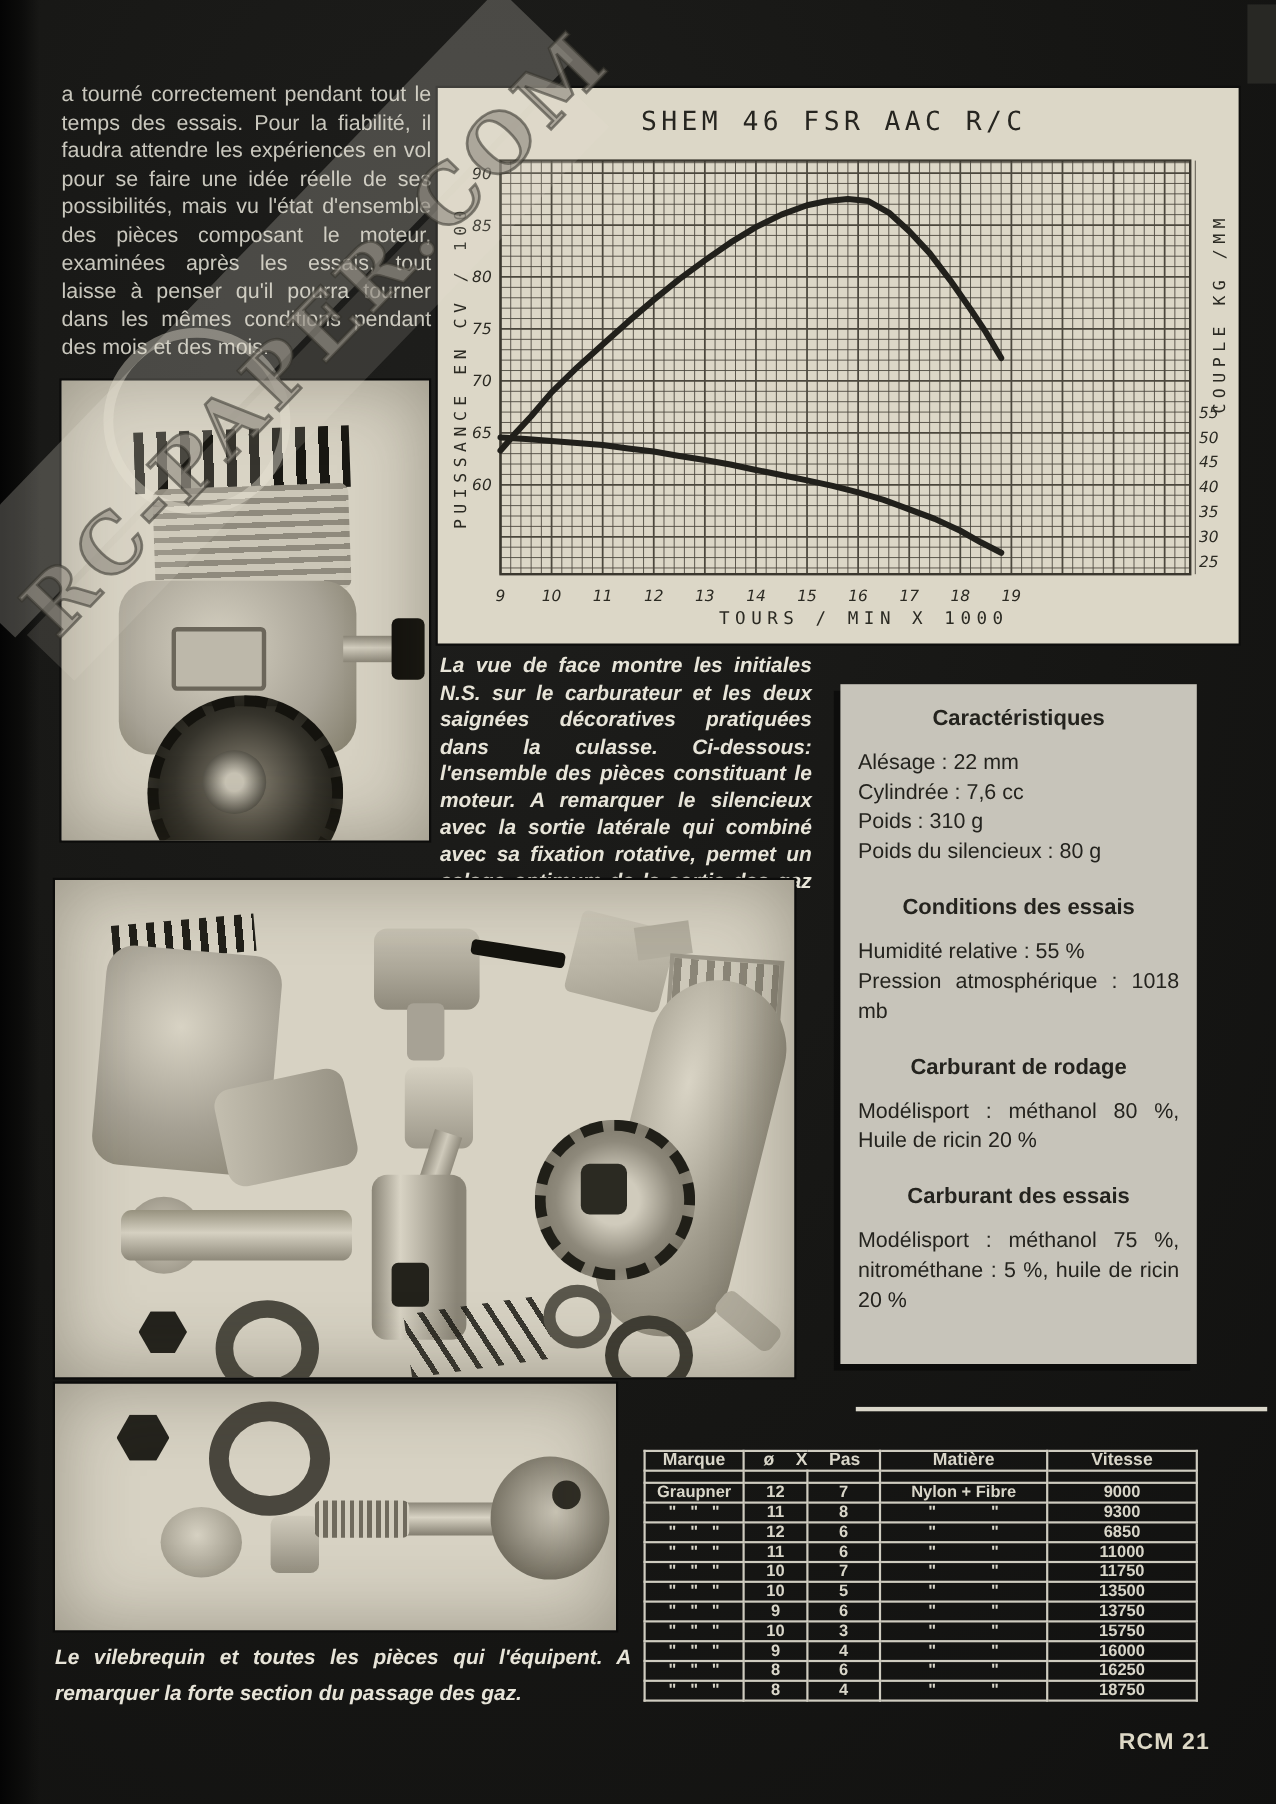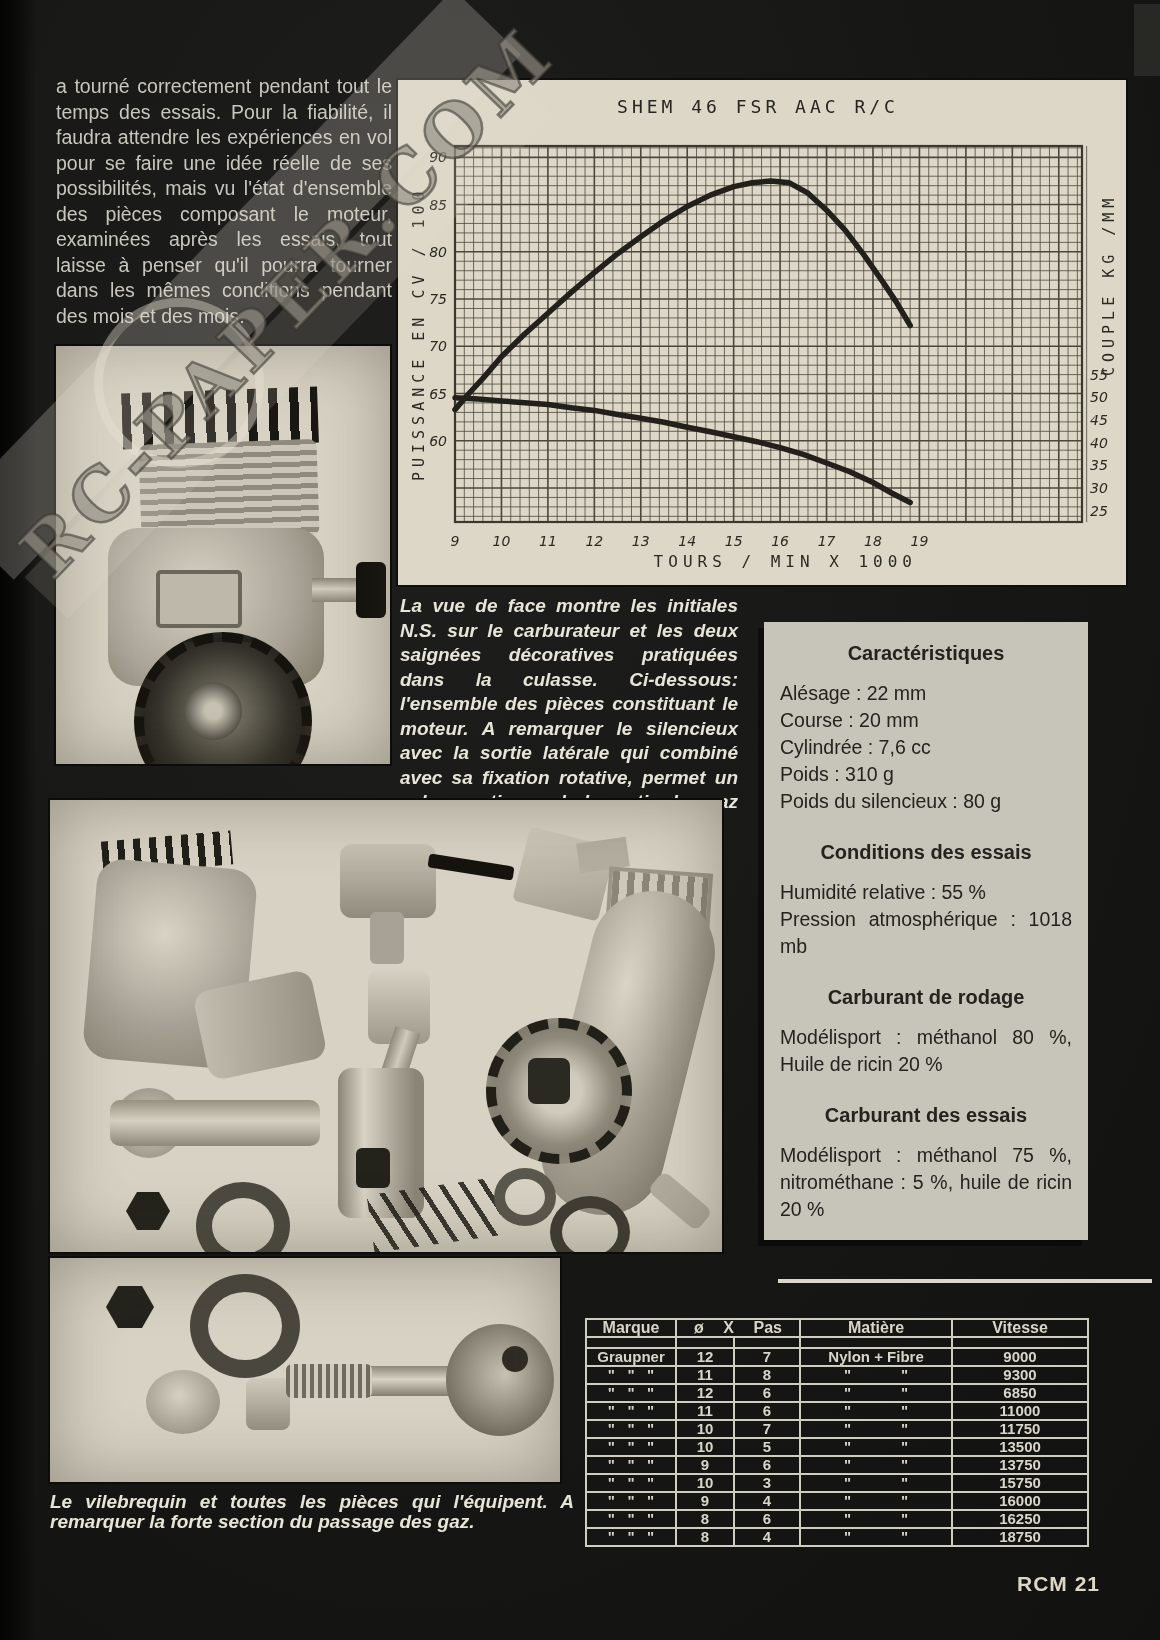--- a/index.html
+++ b/index.html
@@ -11,35 +11,35 @@
   .corner-tr{position:absolute;right:0;top:4px;width:54px;height:72px;background:#3c3b36;opacity:.5;}
 
   
   .intro{position:absolute;left:56px;top:74px;width:336px;color:#c9c7bd;
          font-size:19.5px;line-height:25.5px;text-align:justify;}
 
   
   .chart-panel{position:absolute;left:398px;top:80px;width:728px;height:505px;background:#dcd7c7;
                box-shadow:0 0 0 2px #0e0e0d;}
   .chart-title{position:absolute;top:16px;left:120px;width:480px;text-align:center;
-               font-family:"DejaVu Sans Mono",monospace;font-size:18px;letter-spacing:4px;color:#262520;}
+               font-family:"DejaVu Sans Mono",monospace;font-size:24px;letter-spacing:4px;color:#262520;}
   .chart-svg{position:absolute;left:0;top:0;width:728px;height:505px;}
   .chart-svg text{font-family:"DejaVu Sans",sans-serif;font-style:italic;font-size:14px;fill:#2b2a23;}
   .ylab{position:absolute;writing-mode:vertical-rl;transform:rotate(180deg);
         display:flex;align-items:center;justify-content:center;
         font-family:"DejaVu Sans Mono",monospace;font-size:15px;letter-spacing:5px;color:#2b2a23;}
   .ylab-left{left:12px;top:66px;height:376px;}
   .ylab-right{right:8px;top:40px;height:330px;}
   .xlab{position:absolute;left:57px;width:462px;bottom:14px;text-align:right;
         font-family:"DejaVu Sans Mono",monospace;font-size:16px;letter-spacing:5px;color:#2b2a23;}
 
   
   .caption{position:absolute;color:#e7e4d8;font-weight:bold;font-style:italic;text-align:justify;}
   .cap1{left:400px;top:594px;width:338px;font-size:19px;line-height:24.5px;}
-  .cap2{left:50px;top:1492px;width:524px;font-size:19px;line-height:20px;}
+  .cap2{left:50px;top:1492px;width:524px;font-size:19px;line-height:32px;}
 
   
   .specs{position:absolute;left:764px;top:622px;width:324px;height:618px;background:#c7c4ba;
          color:#24231e;padding:14px 16px 18px;box-sizing:border-box;overflow:hidden;
          box-shadow:-6px 6px 0 rgba(0,0,0,.45);}
   .spec-head{text-align:center;font-weight:bold;font-size:20px;margin:26px 0 15px;}
   .spec-head:first-child{margin-top:6px;}
   .spec-line{font-size:19.5px;line-height:27px;text-align:justify;}
 
   
@@ -308,21 +308,20 @@
     <div class="ph-el e-knob"></div>
     <div class="ph-el e-driver"></div>
     <div class="ph-el e-hub"></div>
   </div>
 
   <div class="caption cap1">La vue de face montre les initiales N.S. sur le carburateur et les deux saignées décoratives pratiquées dans la culasse. Ci-dessous: l'ensemble des pièces constituant le moteur. A remarquer le silencieux avec la sortie latérale qui combiné avec sa fixation rotative, permet un calage optimum de la sortie des gaz brulés suivant le modèle.</div>
 
   <div class="specs">
       <div class="spec-head">Caractéristiques</div>
       <div class="spec-line">Alésage : 22 mm</div>
-      <div class="spec-line">Course : 20 mm</div>
       <div class="spec-line">Cylindrée : 7,6 cc</div>
       <div class="spec-line">Poids : 310 g</div>
       <div class="spec-line">Poids du silencieux : 80 g</div>
       <div class="spec-head">Conditions des essais</div>
       <div class="spec-line">Humidité relative : 55 %</div>
       <div class="spec-line">Pression atmosphérique : 1018 mb</div>
       <div class="spec-head">Carburant de rodage</div>
       <div class="spec-line">Modélisport : méthanol 80 %, Huile de ricin 20 %</div>
       <div class="spec-head">Carburant des essais</div>
       <div class="spec-line">Modélisport : méthanol 75 %, nitrométhane : 5 %, huile de ricin 20 %</div>

